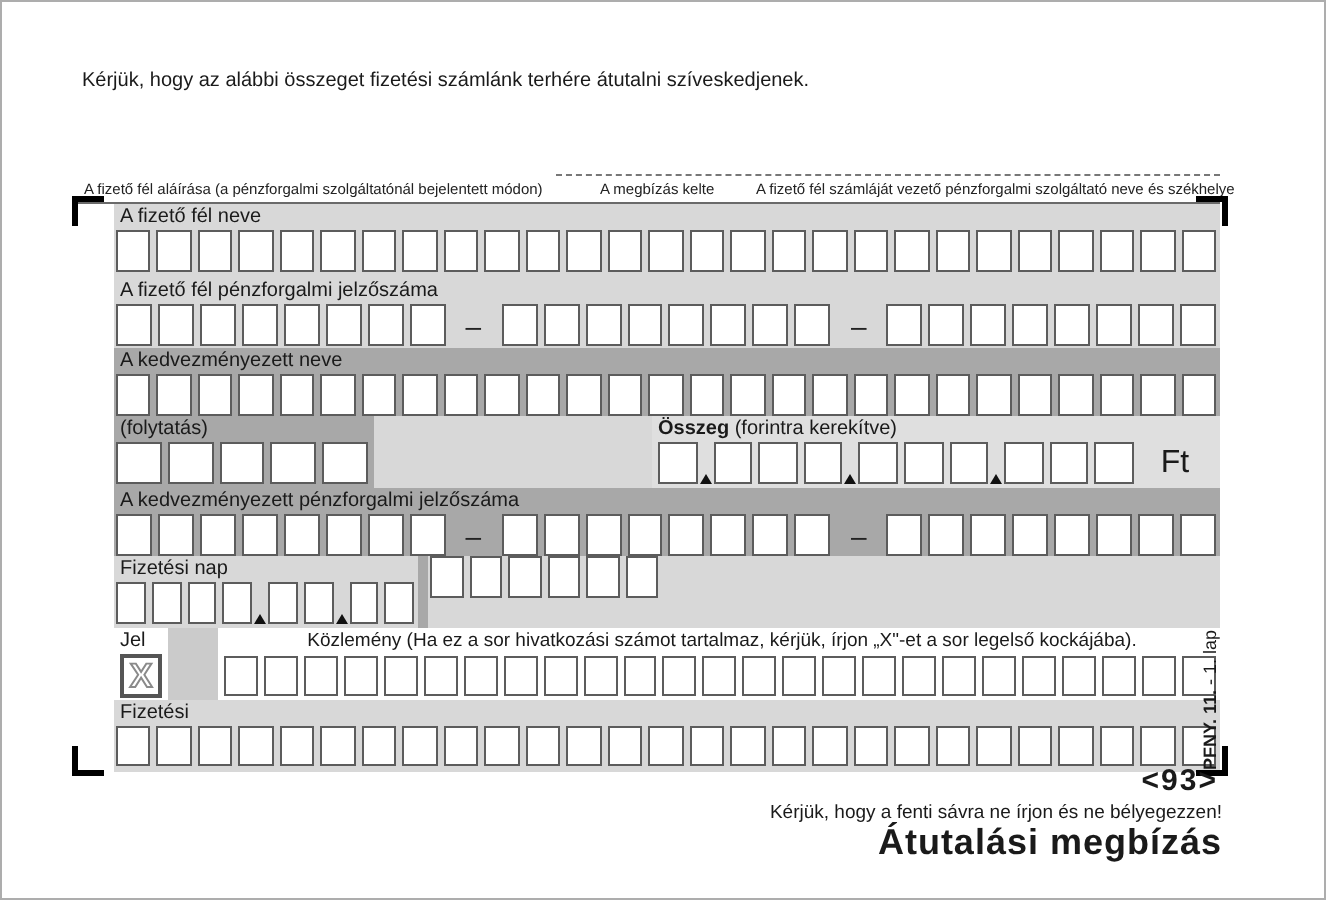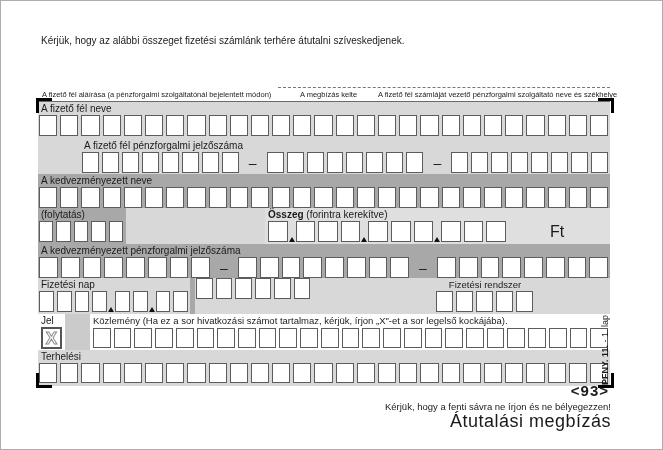--- a/index.html
+++ b/index.html
@@ -9,36 +9,36 @@
   .abs{position:absolute;}
   .instruction{left:40px;top:34px;font-size:10px;}
   
   .hdash{left:277px;top:86px;width:332px;border-top:1px dashed #777;height:0;}
   .hlab{font-size:7.5px;white-space:nowrap;color:#222;}
   .hsig{left:41px;top:89px;}
   .hdate{left:299px;top:89px;}
   .hbank{left:377px;top:89px;}
   
   .form{left:37px;top:100px;width:572px;display:flex;flex-direction:column;border-top:1.5px solid #6a6a6a;box-sizing:border-box;}
-  .r{box-sizing:border-box;}
+  .r{box-sizing:border-box;margin-left:19px;}
   .r1{height:37px;background:var(--lg);}
-  .r2{height:35px;background:var(--lg);padding-left:43px;}
+  .r2{height:35px;background:var(--lg);}
   .r3{height:34px;background:var(--dg);}
   .r4{height:36px;display:flex;}
   .r5{height:34px;background:var(--dg);}
   .r6{height:36px;background:var(--lg);display:flex;}
   .r7{height:36px;background:#fff;display:flex;}
   .r8{height:36px;background:var(--lg);}
   .rlabel{font-size:10px;line-height:12px;padding:1px 0 0 3px;white-space:nowrap;}
   .boxes{display:flex;gap:3px;padding:0 2px 0 1px;height:21px;}
   .cell{flex:1;background:#fff;border:1.6px solid var(--bc);box-sizing:border-box;}
   .cellgroup{display:flex;gap:3px;}
   .dash{width:22px;display:flex;align-items:center;justify-content:center;font-size:14px;line-height:1;color:#222;}
   
-  .folyt{width:88px;background:var(--dg);}
+  .folyt{width:130px;background:var(--dg);}
   .folyt .boxes{padding-right:3px;}
   .r4gap{width:139px;background:var(--lg);}
   .amount{flex:1;background:var(--ag);}
   .amount .rlabel b{font-weight:700;}
   .amount-row{display:flex;height:21px;padding:0 2px 0 3px;}
   .amount-boxes{display:flex;gap:2px;width:238px;}
   .tri-gap{width:4px;position:relative;}
   .tri-gap::after{content:'';position:absolute;bottom:0;left:50%;transform:translateX(-50%);
     border-left:3px solid transparent;border-right:3px solid transparent;border-bottom:5px solid #111;}
   .ft{flex:1;text-align:center;font-size:16px;padding-top:2px;}
@@ -51,37 +51,37 @@
   .gap6a{width:123px;}
   .paysys{width:100px;}
   .paysys .rlabel{text-align:center;padding-left:0;font-size:9.5px;}
   .paysys .boxes{height:21px;}
   .gap6b{flex:1;}
   
   .jelcol{width:27px;padding-left:2px;box-sizing:border-box;}
   .jelcol .rlabel{padding-left:1px;}
   .xbox{width:21px;height:22px;border:2px solid #555;box-sizing:border-box;background:#fff;margin-left:1px;display:block;}
   .jelgray{width:25px;background:#cbcbcb;height:100%;}
-  .remit1{flex:1;padding-left:3px;box-sizing:border-box;}
+  .remit1{flex:1;padding-left:3px;box-sizing:border-box;text-align:center;}
   .hint{font-size:9.5px;white-space:nowrap;line-height:12px;padding-top:1px;}
   .remit1 .boxes{height:20px;padding:1px 2px 0 0;}
   .r8 .boxes{height:20px;}
   
   .corner{position:absolute;width:13px;height:12px;}
   .c-tl{left:35px;top:97px;border-left:3px solid #000;border-top:3px solid #000;}
   .c-tr{left:597px;top:97px;border-right:3px solid #000;border-top:3px solid #000;}
   .c-bl{left:35px;top:372px;border-left:3px solid #000;border-bottom:3px solid #000;}
   .c-br{left:597px;top:372px;border-right:3px solid #000;border-bottom:3px solid #000;}
   
   .side{left:599px;top:384px;transform:rotate(-90deg);transform-origin:0 0;font-size:9px;white-space:nowrap;}
   .side b{font-weight:700;}
   
   .code{right:53px;top:381px;font-size:15px;font-weight:700;letter-spacing:1px;}
   .note{right:51px;top:400px;font-size:9.5px;}
-  .title{right:51px;top:410px;font-size:18px;font-weight:400;letter-spacing:0.5px;}
+  .title{right:51px;top:410px;font-size:18px;font-weight:700;letter-spacing:0.5px;}
 </style>
 </head>
 <body>
 
 <div class="page">
 
   <div class="abs instruction">Kérjük, hogy az alábbi összeget fizetési számlánk terhére átutalni szíveskedjenek.</div>
 
   <div class="abs hdash"></div>
   <div class="abs hlab hsig">A fizető fél aláírása (a pénzforgalmi szolgáltatónál bejelentett módon)</div>
@@ -302,30 +302,20 @@
         <div class="boxes">
             <span class="cell"></span>
             <span class="cell"></span>
             <span class="cell"></span>
             <span class="cell"></span>
             <span class="cell"></span>
             <span class="cell"></span>
           </div>
       </div>
       <div class="gap6a"></div>
-      <div class="paysys">
-        <div class="rlabel">Fizetési rendszer</div>
-        <div class="boxes">
-            <span class="cell"></span>
-            <span class="cell"></span>
-            <span class="cell"></span>
-            <span class="cell"></span>
-            <span class="cell"></span>
-          </div>
-      </div>
       <div class="gap6b"></div>
     </div>
 
     <div class="r r7">
       <div class="jelcol">
         <div class="rlabel">Jel</div>
         <svg class="xbox" viewBox="0 0 21 22">
           <text x="10.5" y="18" text-anchor="middle" font-size="21" font-family="Liberation Sans, sans-serif" font-weight="bold" fill="#ffffff" stroke="#8a8a8a" stroke-width="1.2">X</text>
         </svg>
       </div>
@@ -356,21 +346,21 @@
             <span class="cell"></span>
             <span class="cell"></span>
             <span class="cell"></span>
             <span class="cell"></span>
             <span class="cell"></span>
           </div>
       </div>
     </div>
 
     <div class="r r8">
-      <div class="rlabel">Terhelési</div>
+      <div class="rlabel">Fizetési</div>
       <div class="boxes">
           <span class="cell"></span>
           <span class="cell"></span>
           <span class="cell"></span>
           <span class="cell"></span>
           <span class="cell"></span>
           <span class="cell"></span>
           <span class="cell"></span>
           <span class="cell"></span>
           <span class="cell"></span>

